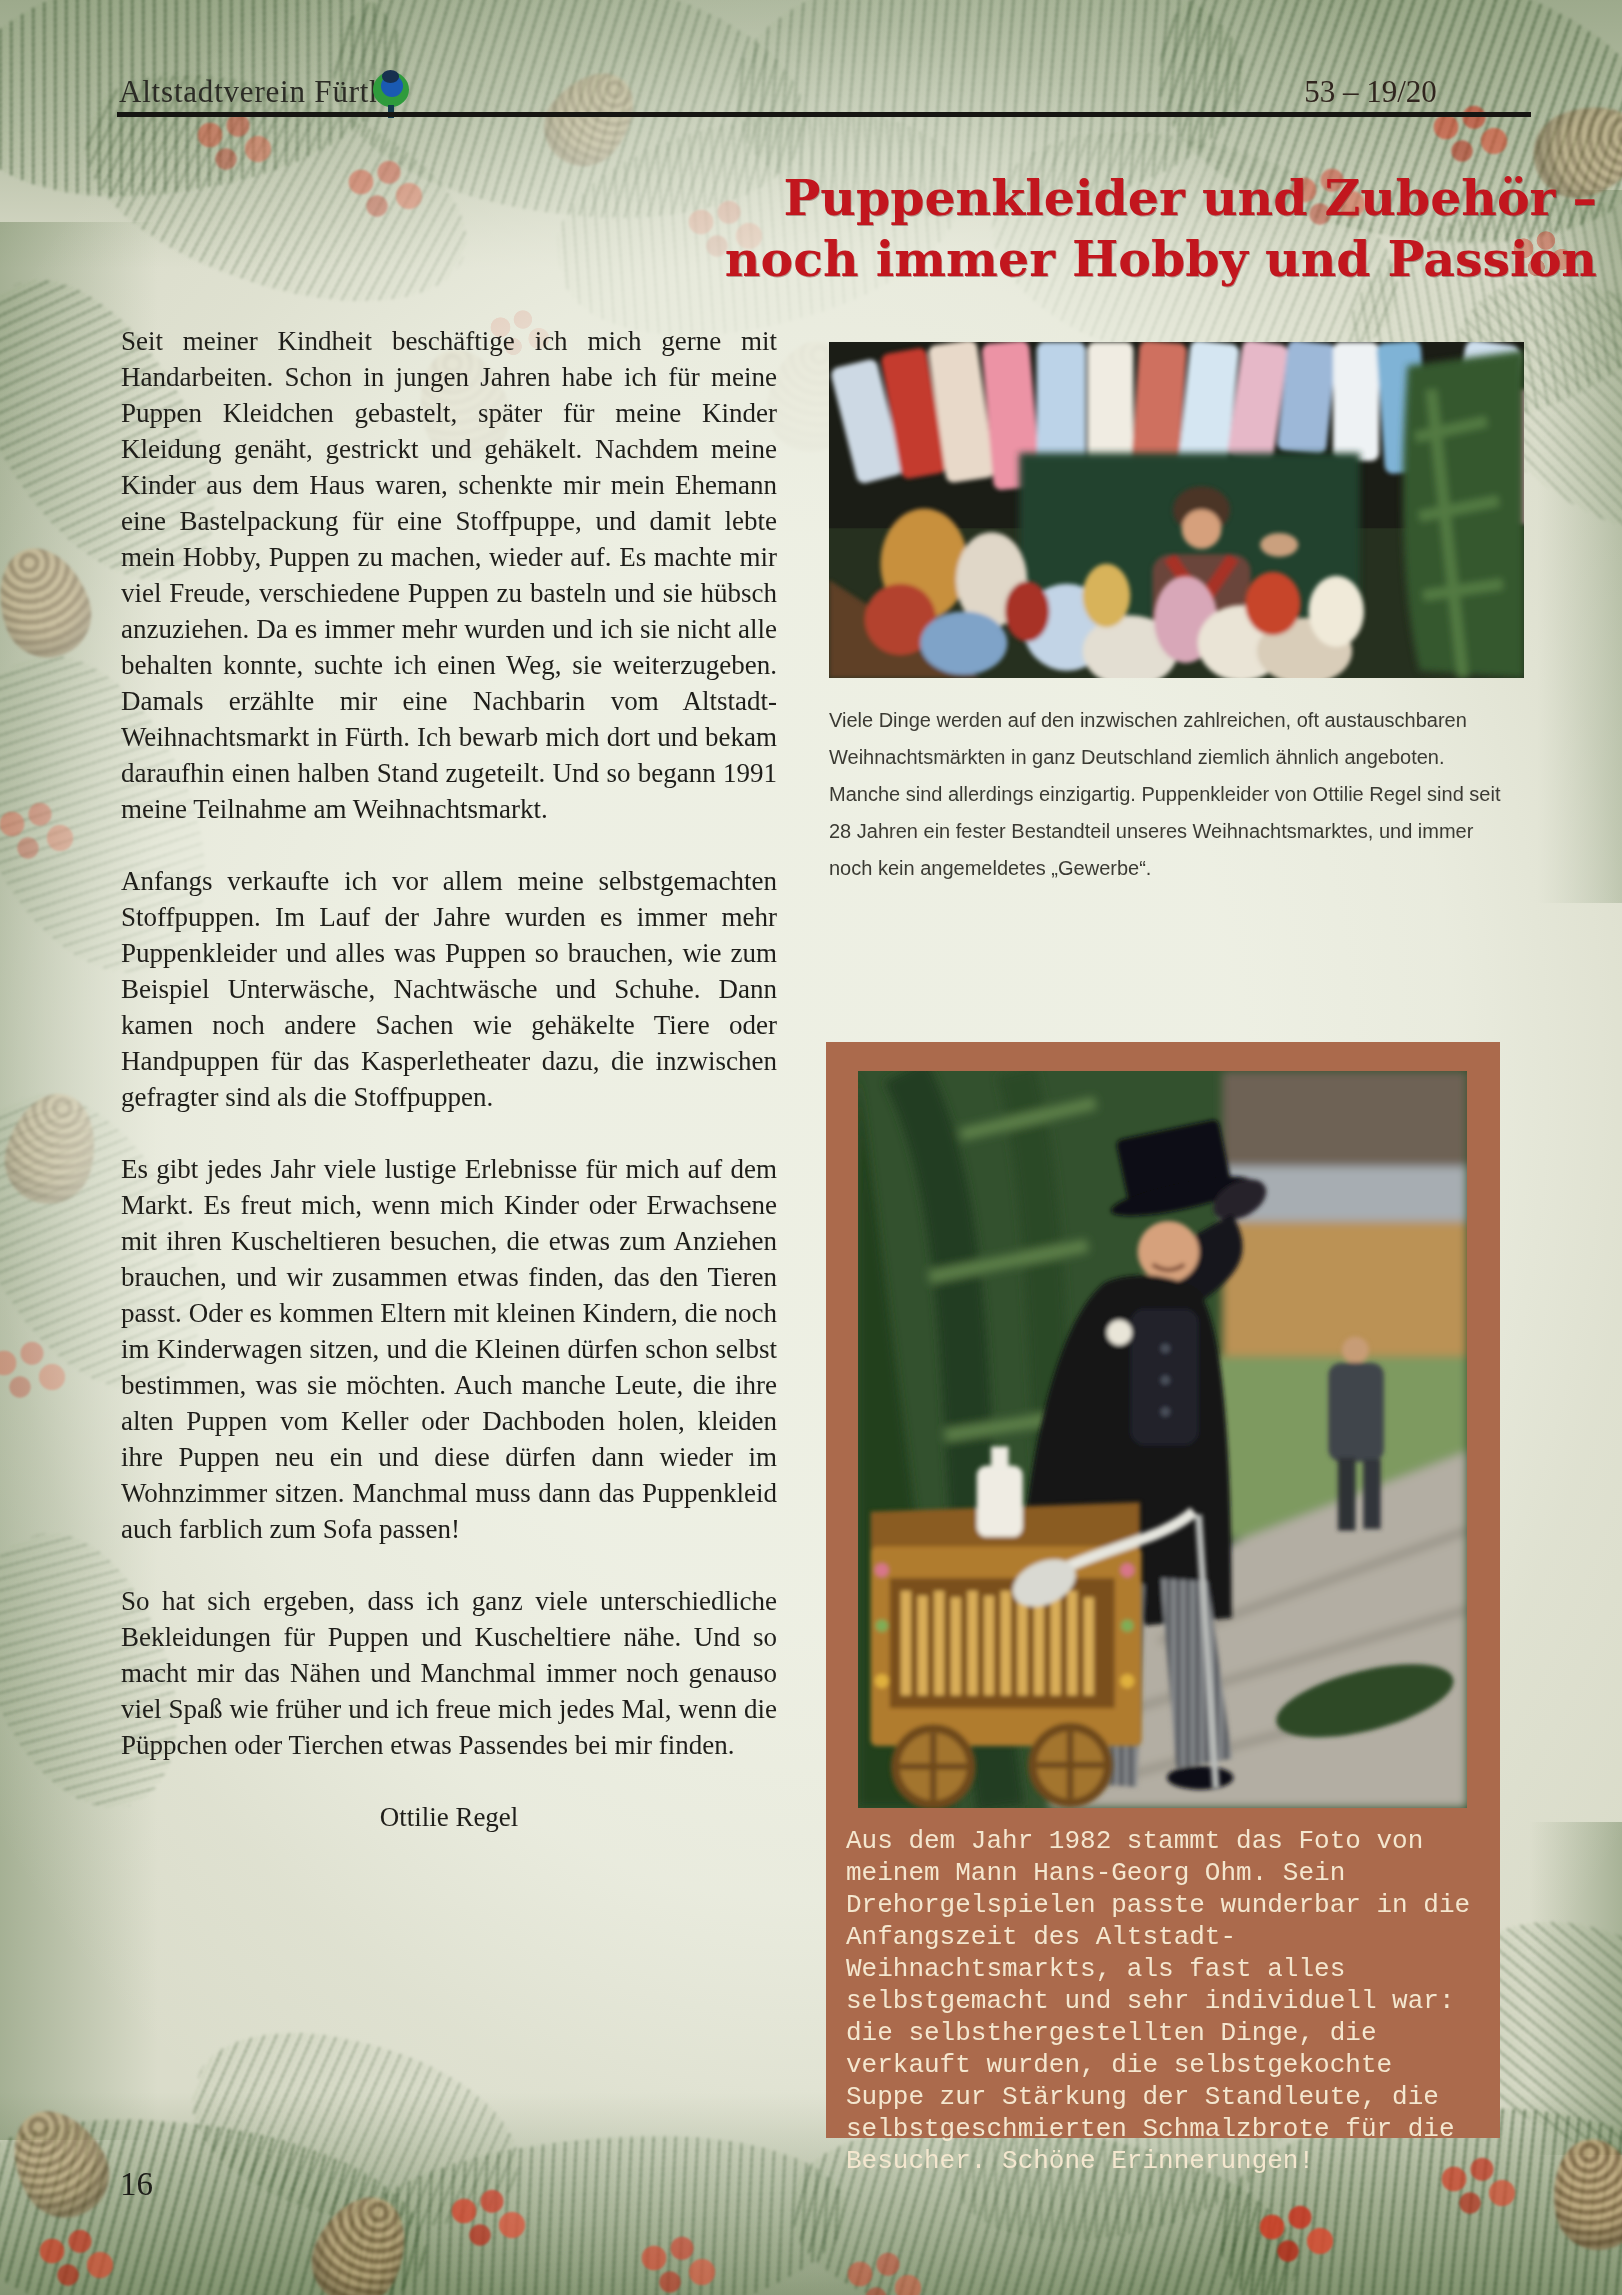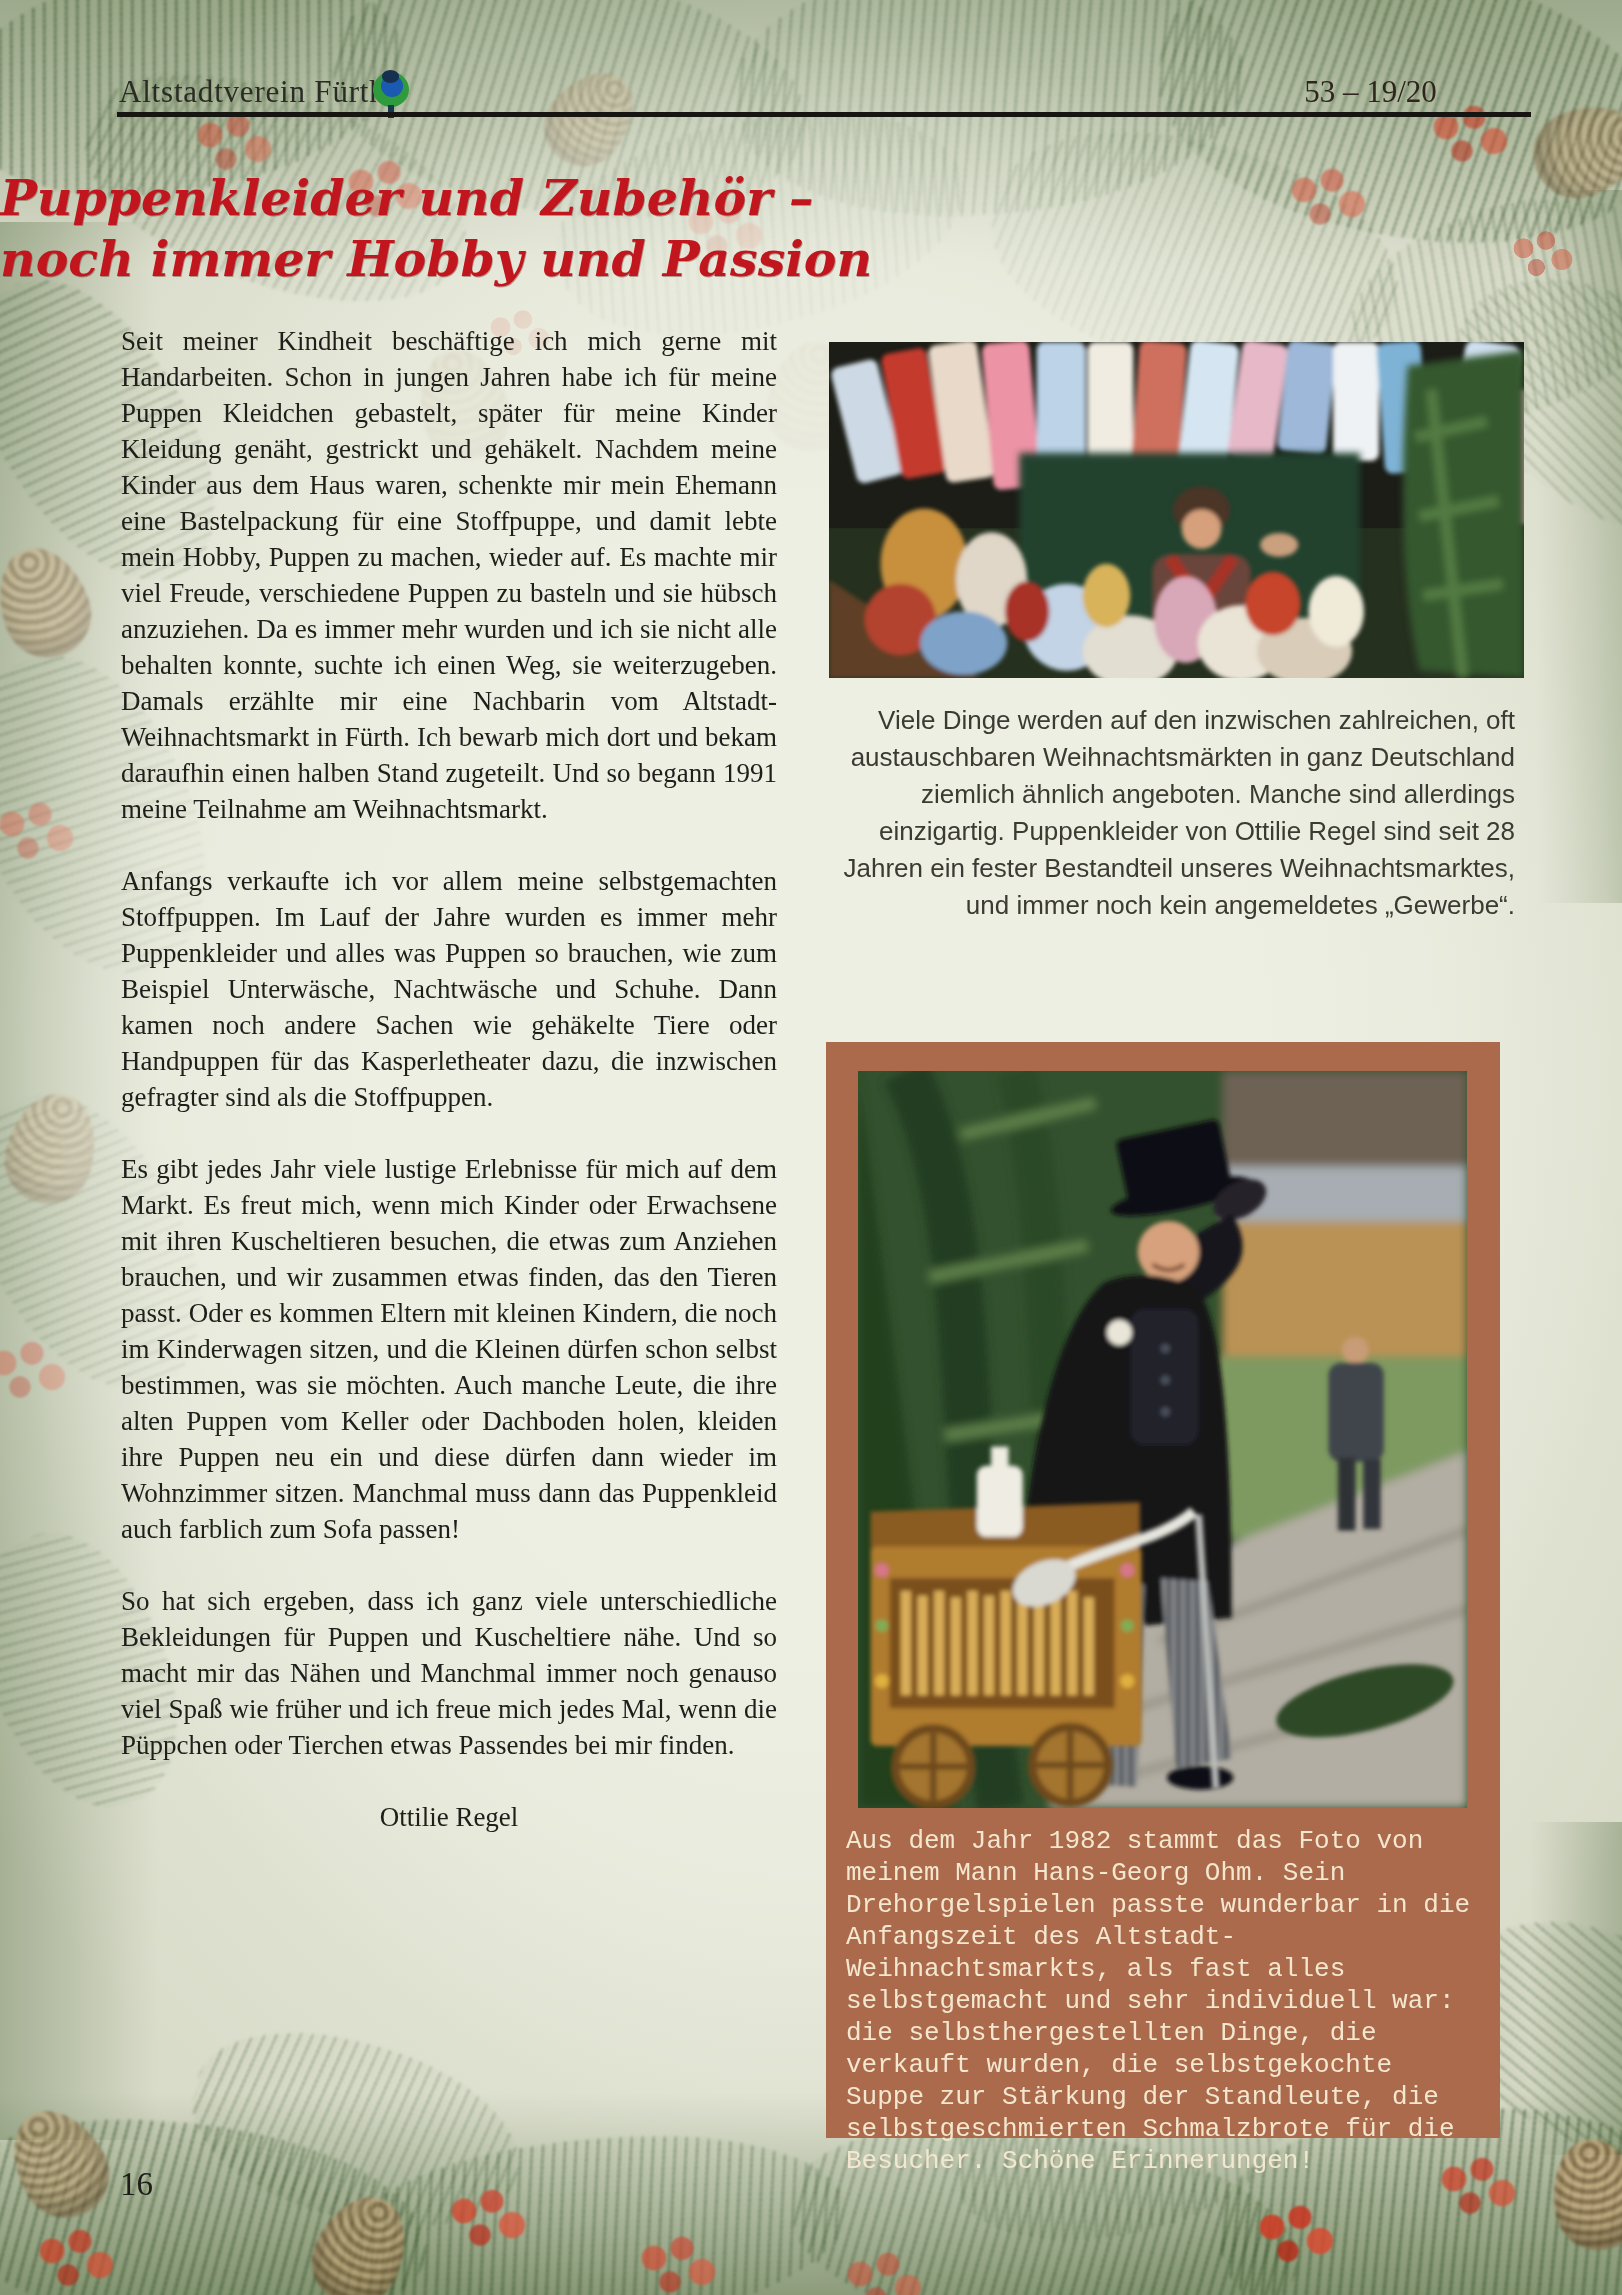--- a/index.html
+++ b/index.html
@@ -30,30 +30,30 @@
   
   .content{position:absolute;inset:0;z-index:3;}
   .rule{position:absolute;left:117px;top:112px;width:1414px;height:4.8px;background:#161512;}
   .hleft{position:absolute;left:119px;top:74px;font-size:31px;color:#2b2b25;letter-spacing:0.8px;}
   .hright{position:absolute;left:1212px;top:74px;width:317px;text-align:center;font-size:31px;color:#30251e;}
   .tree{position:absolute;left:371px;top:70px;width:41px;height:49px;}
   .tree .crown{position:absolute;left:1.6px;top:1.6px;width:36px;height:35px;border-radius:50%;background:#2f9b3c;}
   .tree .ball{position:absolute;left:9.5px;top:4.8px;width:22px;height:22px;border-radius:50%;background:#1a5ab2;}
   .tree .cap{position:absolute;left:11px;top:0px;width:17.4px;height:12.7px;border-radius:50%;background:#17304f;}
   .tree .trunk{position:absolute;left:17.4px;top:35px;width:5.5px;height:12.7px;background:#123a4c;}
-  .title{position:absolute;left:0;top:168px;width:1597px;margin:0;text-align:left;
+  .title{position:absolute;left:0;top:168px;width:1597px;margin:0;text-align:right;
     font-family:"DejaVu Serif",serif;font-weight:bold;font-size:49px;line-height:61px;
-    color:#c2161e;text-shadow:0.8px 0.8px 0 rgba(90,10,10,.35);font-style:italic;}
+    color:#c2161e;text-shadow:0.8px 0.8px 0 rgba(90,10,10,.35);}
   .col-left{position:absolute;left:121px;top:323px;width:656px;color:#1f1e1a;
     font-size:27px;line-height:36px;text-align:justify;}
   .col-left p{margin:0 0 36px 0;}
   .signature{text-align:center;margin-top:9.5px;}
   .photo1{position:absolute;left:829px;top:342px;width:695px;height:336px;overflow:hidden;background:#26301f;}
   .caption1{position:absolute;left:829px;top:702px;width:686px;color:#3b3a33;
-    font-family:"Liberation Sans",sans-serif;font-size:26px;line-height:37px;text-align:right;}
+    font-family:"Liberation Sans",sans-serif;font-size:20px;line-height:37px;}
   .brownbox{position:absolute;left:826px;top:1042px;width:674px;height:1096px;background:#ab6a4c;}
   .photo2{position:absolute;left:32px;top:29px;width:609px;height:737px;overflow:hidden;background:#33512e;}
   .caption2{position:absolute;left:20px;top:783px;width:630px;color:#f4e7cf;
     font-family:Liberation Mono, monospace;font-size:26px;line-height:32px;}
   .pagenum{position:absolute;left:120px;top:2166px;font-size:33px;color:#1c1c18;}
 </style>
 </head>
 <body>
 
 <div class="page">

